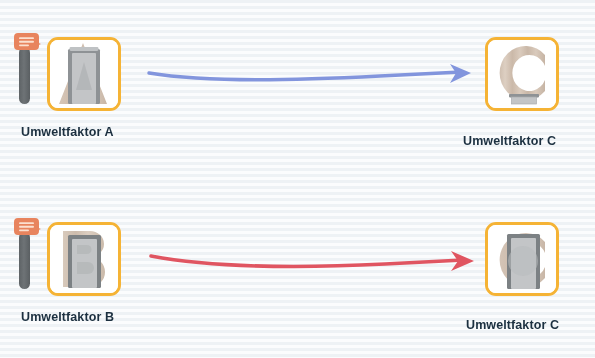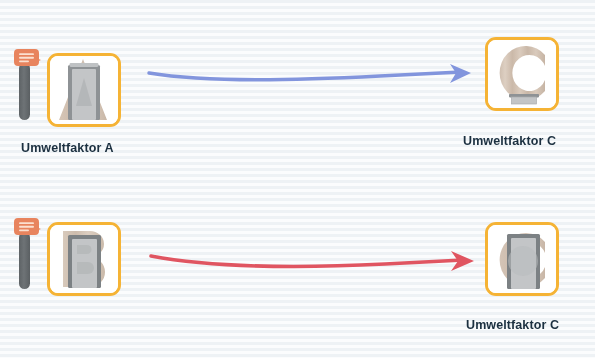--- a/index.html
+++ b/index.html
@@ -107,21 +107,21 @@
       <path d="M149,73 C 210,83 300,80 380,76 C 415,74.5 440,73 461,72" fill="none" stroke="#8295dd" stroke-width="3.4" stroke-linecap="round"></path>
       <path d="M450,64 L471,73 L450,83 L456,73 Z" fill="#8295dd"></path>
     </g>
 
     <g>
       <path d="M151,256 C 215,268 305,268 385,264 C 418,262.5 443,261 463,260" fill="none" stroke="#e05561" stroke-width="3.6" stroke-linecap="round"></path>
       <path d="M451,251 L474,261 L451,271 L458,261 Z" fill="#e05561"></path>
     </g>
   </svg>
 
-  <div class="node-group" style="left:0; top:16px; width:595px; height:324px;">
+  <div class="node-group" style="left:0; top:0; width:595px; height:324px;">
 
     <div class="pin-bar" style="left:19px; top:47px;"></div>
 
     <div class="comment-bubble" style="left:14px; top:33px;">
       <svg viewBox="0 0 27 21" xmlns="http://www.w3.org/2000/svg">
         <path d="M4,0 H21 A4,4 0 0 1 25,4 V13 A4,4 0 0 1 21,17 H16 L22,10.5 L16,17 H4 A4,4 0 0 1 0,13 V4 A4,4 0 0 1 4,0 Z" fill="#e8845e"></path>
         <path d="M20,8 L27,11 L20,14 Z" fill="#e8845e"></path>
         <rect x="5" y="4.2" width="15" height="1.9" rx="0.95" fill="#fbe0d0"></rect>
         <rect x="5" y="7.8" width="15" height="1.9" rx="0.95" fill="#fbe0d0"></rect>
         <rect x="5" y="11.4" width="10" height="1.9" rx="0.95" fill="#fbe0d0"></rect>
@@ -219,20 +219,21 @@
                    M26,38 H39 A5,5 0 0 1 39,51 H26 Z" fill="url(#gB)"></path>
 
           <rect x="18" y="10" width="33" height="53" rx="1.5" fill="#7c8184"></rect>
           <rect x="22" y="14" width="25" height="49" rx="1" fill="#c3c5c7"></rect>
           <path d="M27,20 H37 A4,4 0 0 1 37,29 H27 Z" fill="#b6b9bb" opacity="0.95"></path>
           <path d="M27,37 H38 A5,5 0 0 1 38,49 H27 Z" fill="#b6b9bb" opacity="0.95"></path>
         </svg>
       </div>
     </div>
 
+    <div class="node-label" style="left:21px; top:310px;">Umweltfaktor B</div>
   </div>
 
   <div class="node-group" style="left:0; top:0; width:595px; height:358px;">
 
     <div class="node-card" style="left:485px; top:222px;">
       <div class="node-thumb">
         <svg class="thumb-svg" viewBox="0 0 68 68" xmlns="http://www.w3.org/2000/svg">
           <defs>
             <linearGradient id="gC2" x1="0" y1="0" x2="1" y2="0">
               <stop offset="0%" stop-color="#d4c4b6"></stop>

